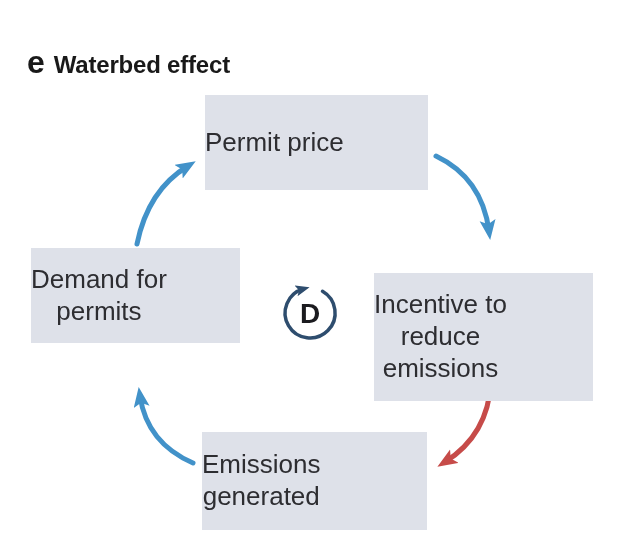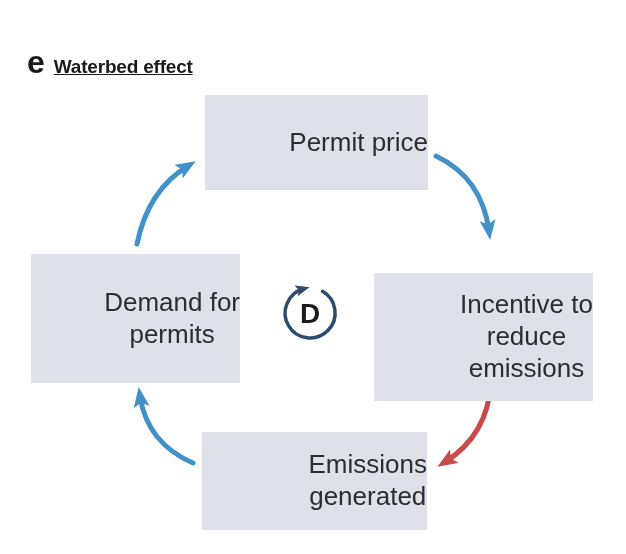--- a/index.html
+++ b/index.html
@@ -19,47 +19,46 @@
     color: #191919;
   }
   .panel-letter {
     font-size: 32px;
     font-weight: 800;
     letter-spacing: 0;
     vertical-align: baseline;
     margin-right: 9px;
   }
   .panel-text {
-    font-size: 19px;
+    font-size: 24px;
     font-weight: 700;
     letter-spacing: -0.2px;
     vertical-align: baseline;
-    text-decoration: underline;
   }
   .arrows-layer {
     position: absolute;
     left: 0; top: 0;
     width: 626px; height: 554px;
   }
   .node {
     position: absolute;
     background: #dee1e9;
     color: #2d2d31;
     display: flex;
     align-items: center;
-    justify-content: flex-end;
+    justify-content: flex-start;
     text-align: center;
     font-size: 26px;
     line-height: 1.22;
     white-space: pre-line;
   }
   .node-top    { left: 205px; top:  95px; width: 223px; height:  95px; }
   .node-right  { left: 374px; top: 245px; width: 219px; height: 128px; margin-top: 28px; }
   .node-bottom { left: 202px; top: 432px; width: 225px; height:  98px; }
-  .node-left   { left:  31px; top: 248px; width: 209px; height: 129px; margin-top: 6px; }
+  .node-left   { left:  31px; top: 248px; width: 209px; height: 95px; }
   .loop-letter {
     position: absolute;
     left: 290px;
     top: 299px;
     width: 40px;
     height: 30px;
     line-height: 30px;
     text-align: center;
     font-size: 28px;
     font-weight: 800;

